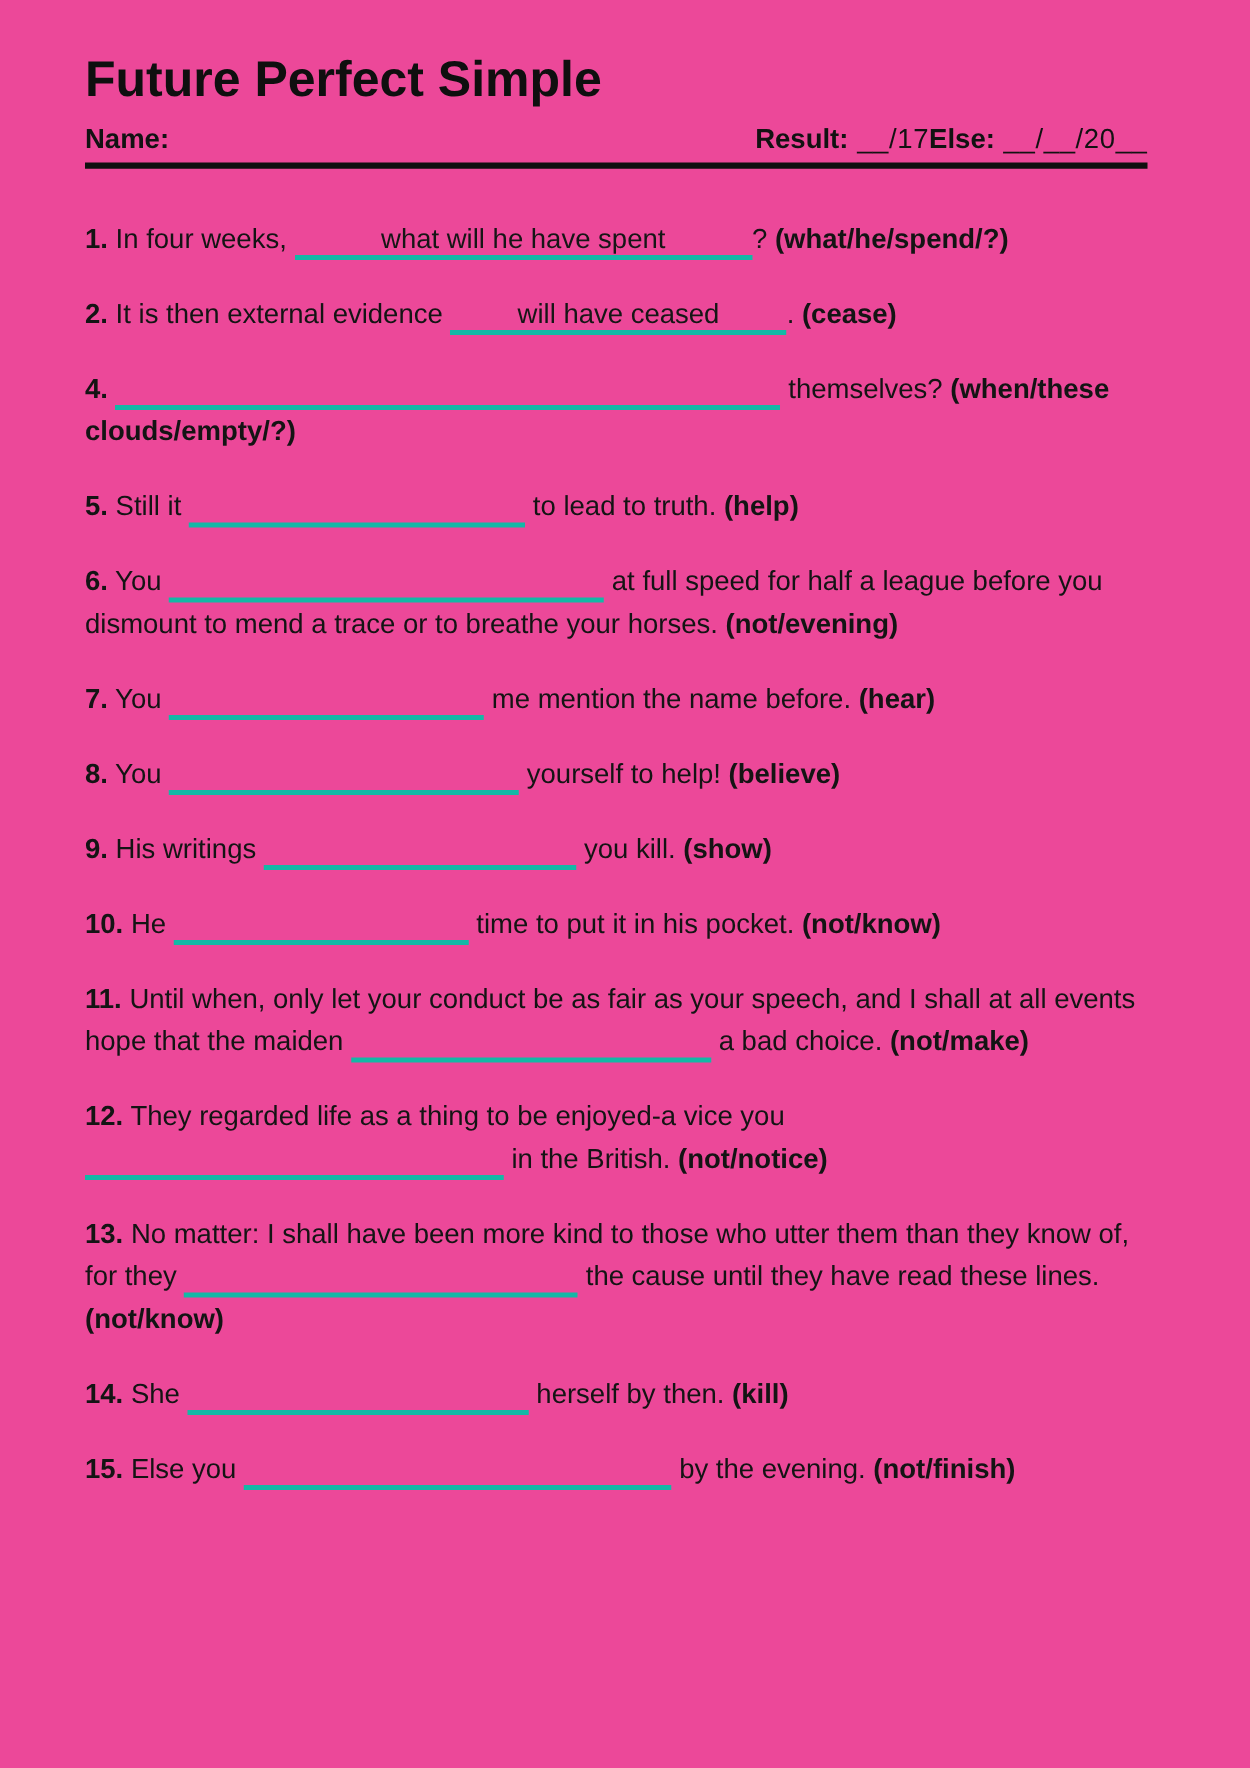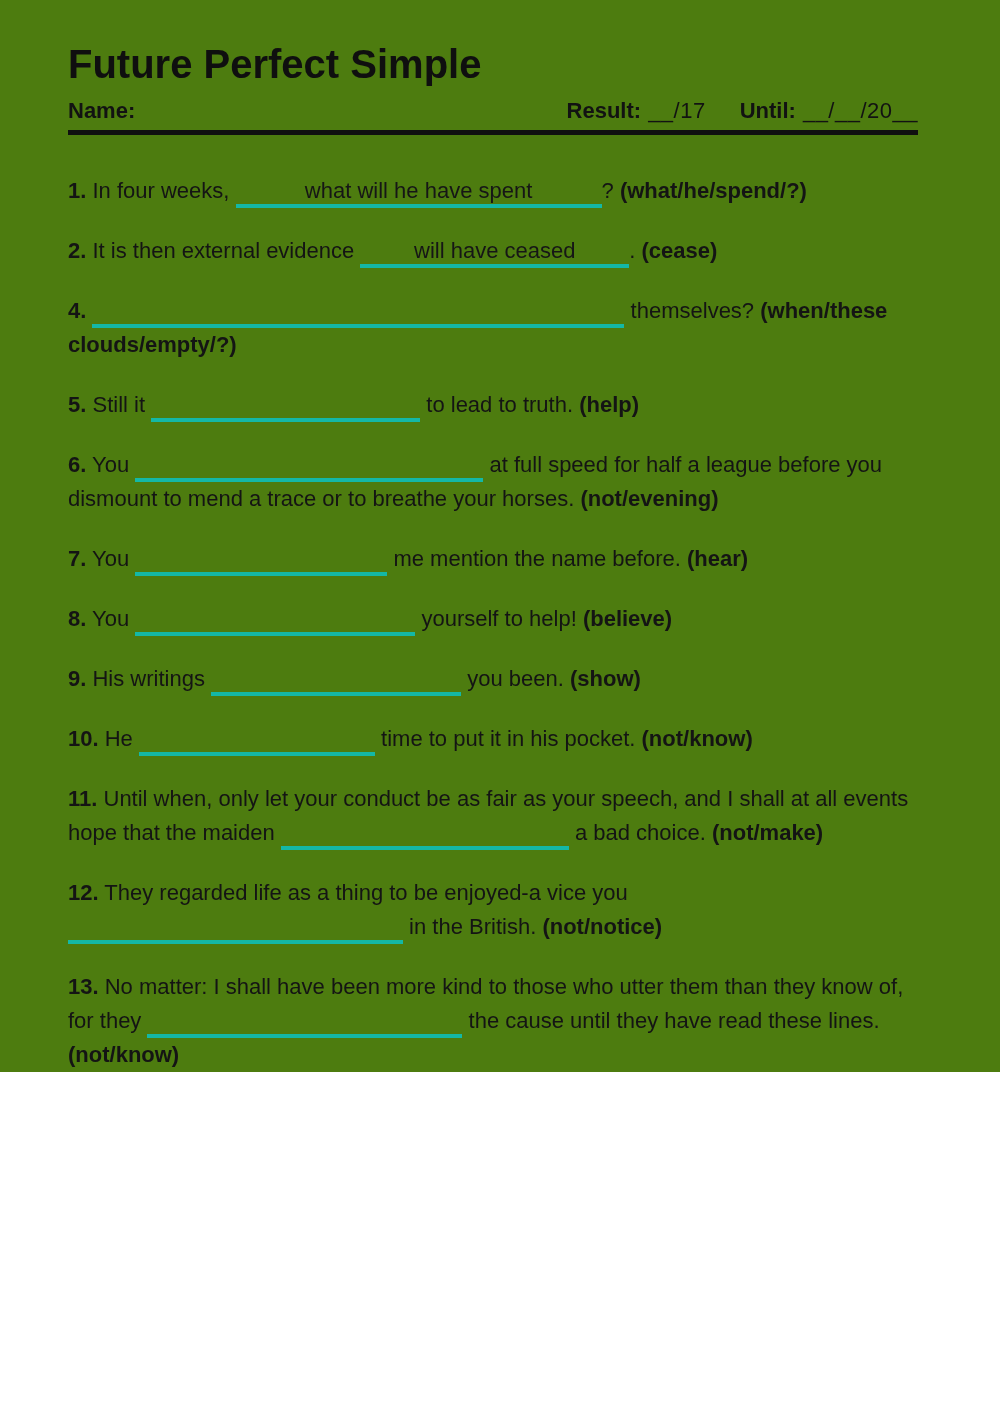--- a/index.html
+++ b/index.html
@@ -3,24 +3,24 @@
 <meta charset="utf-8">
 <style>
   html, body {
     margin: 0;
     padding: 0;
     background: #ffffff;
   }
   .page {
     position: relative;
     width: 1000px;
-    height: 1072px;
+    height: 1414px;
     box-sizing: border-box;
     padding: 42px 82px 0 68px;
-    background: #4d7c0f;
+    background: #ec4899;
     color: #121212;
     font-family: "Liberation Sans", sans-serif;
     overflow: hidden;
   }
   h1.title {
     font-size: 40px;
     line-height: 44px;
     font-weight: bold;
     margin: 0 0 12px 0;
     color: #0f0f0f;
@@ -32,21 +32,20 @@
     font-size: 22px;
     line-height: 26px;
     padding-bottom: 6px;
     border-bottom: 5px solid #101010;
   }
   .header-row .label {
     font-weight: bold;
   }
   .header-right {
     display: flex;
-    gap: 34px;
     white-space: nowrap;
   }
   .field .value {
     font-weight: normal;
     margin-left: 7px;
     letter-spacing: 0.5px;
   }
   .questions {
     margin-top: 39px;
   }
@@ -80,32 +79,33 @@
 </head>
 <body>
 
 <div class="page">
   <h1 class="title">Future Perfect Simple</h1>
 
   <div class="header-row">
     <div class="label">Name:</div>
     <div class="header-right">
       <div class="field"><span class="label">Result:</span><span class="value">__/17</span></div>
-      <div class="field"><span class="label">Until:</span><span class="value">__/__/20__</span></div>
+      <div class="field"><span class="label">Else:</span><span class="value">__/__/20__</span></div>
     </div>
   </div>
 
   <div class="questions" id="questions">
       <p class="question"><span class="qnum">1.</span> <span class="qtext">In four weeks, </span><span class="blank" style="width: 366px;"><span class="answer">what will he have spent</span></span><span class="qtext">? </span><span class="hint">(what/he/spend/?)</span></p>
       <p class="question"><span class="qnum">2.</span> <span class="qtext">It is then external evidence </span><span class="blank" style="width: 269px;"><span class="answer">will have ceased</span></span><span class="qtext">. </span><span class="hint">(cease)</span></p>
       <p class="question"><span class="qnum">4.</span> <span class="blank" style="width: 532px;"><span class="answer">&nbsp;</span></span><span class="qtext"> themselves? </span><span class="hint">(when/these clouds/empty/?)</span></p>
       <p class="question"><span class="qnum">5.</span> <span class="qtext">Still it </span><span class="blank" style="width: 269px;"><span class="answer">&nbsp;</span></span><span class="qtext"> to lead to truth. </span><span class="hint">(help)</span></p>
       <p class="question"><span class="qnum">6.</span> <span class="qtext">You </span><span class="blank" style="width: 348px;"><span class="answer">&nbsp;</span></span><span class="qtext"> at full speed for half a league before you dismount to mend a trace or to breathe your horses. </span><span class="hint">(not/evening)</span></p>
       <p class="question"><span class="qnum">7.</span> <span class="qtext">You </span><span class="blank" style="width: 252px;"><span class="answer">&nbsp;</span></span><span class="qtext"> me mention the name before. </span><span class="hint">(hear)</span></p>
       <p class="question"><span class="qnum">8.</span> <span class="qtext">You </span><span class="blank" style="width: 280px;"><span class="answer">&nbsp;</span></span><span class="qtext"> yourself to help! </span><span class="hint">(believe)</span></p>
-      <p class="question"><span class="qnum">9.</span> <span class="qtext">His writings </span><span class="blank" style="width: 250px;"><span class="answer">&nbsp;</span></span><span class="qtext"> you been. </span><span class="hint">(show)</span></p>
+      <p class="question"><span class="qnum">9.</span> <span class="qtext">His writings </span><span class="blank" style="width: 250px;"><span class="answer">&nbsp;</span></span><span class="qtext"> you kill. </span><span class="hint">(show)</span></p>
       <p class="question"><span class="qnum">10.</span> <span class="qtext">He </span><span class="blank" style="width: 236px;"><span class="answer">&nbsp;</span></span><span class="qtext"> time to put it in his pocket. </span><span class="hint">(not/know)</span></p>
       <p class="question"><span class="qnum">11.</span> <span class="qtext">Until when, only let your conduct be as fair as your speech, and I shall at all events hope that the maiden </span><span class="blank" style="width: 288px;"><span class="answer">&nbsp;</span></span><span class="qtext"> a bad choice. </span><span class="hint">(not/make)</span></p>
       <p class="question"><span class="qnum">12.</span> <span class="qtext">They regarded life as a thing to be enjoyed-a vice you </span><span class="blank" style="width: 335px;"><span class="answer">&nbsp;</span></span><span class="qtext"> in the British. </span><span class="hint">(not/notice)</span></p>
       <p class="question"><span class="qnum">13.</span> <span class="qtext">No matter: I shall have been more kind to those who utter them than they know of, for they </span><span class="blank" style="width: 315px;"><span class="answer">&nbsp;</span></span><span class="qtext"> the cause until they have read these lines. </span><span class="hint">(not/know)</span></p>
       <p class="question"><span class="qnum">14.</span> <span class="qtext">She </span><span class="blank" style="width: 273px;"><span class="answer">&nbsp;</span></span><span class="qtext"> herself by then. </span><span class="hint">(kill)</span></p>
+      <p class="question"><span class="qnum">15.</span> <span class="qtext">Else you </span><span class="blank" style="width: 342px;"><span class="answer">&nbsp;</span></span><span class="qtext"> by the evening. </span><span class="hint">(not/finish)</span></p>
     </div>
 </div>
 
 </body></html>

